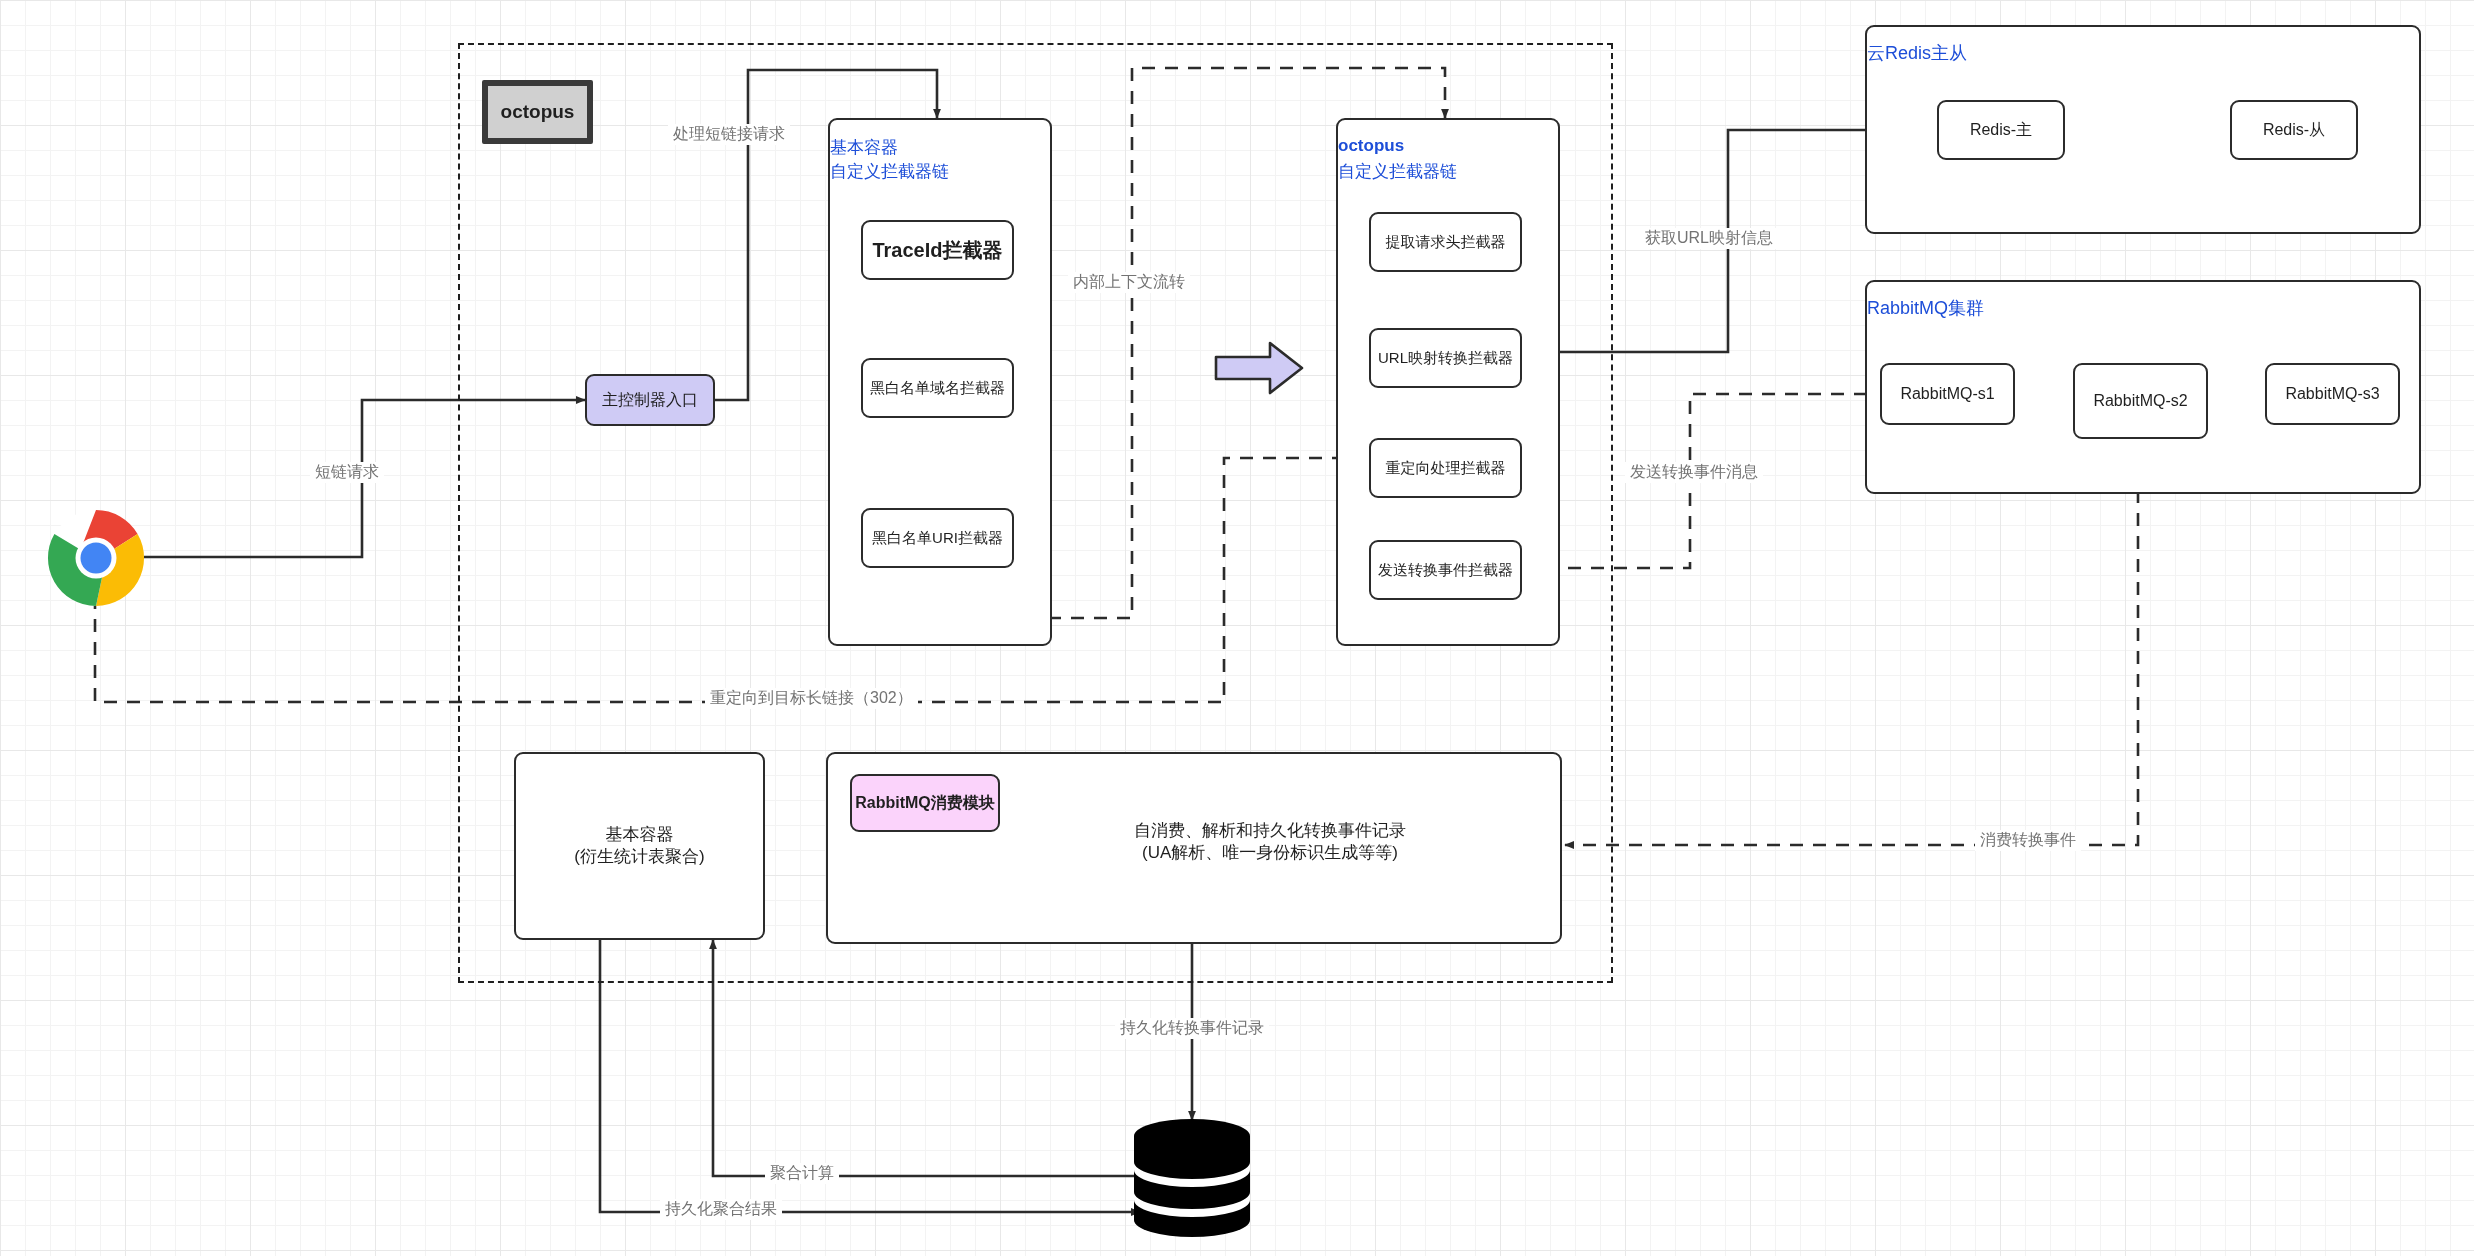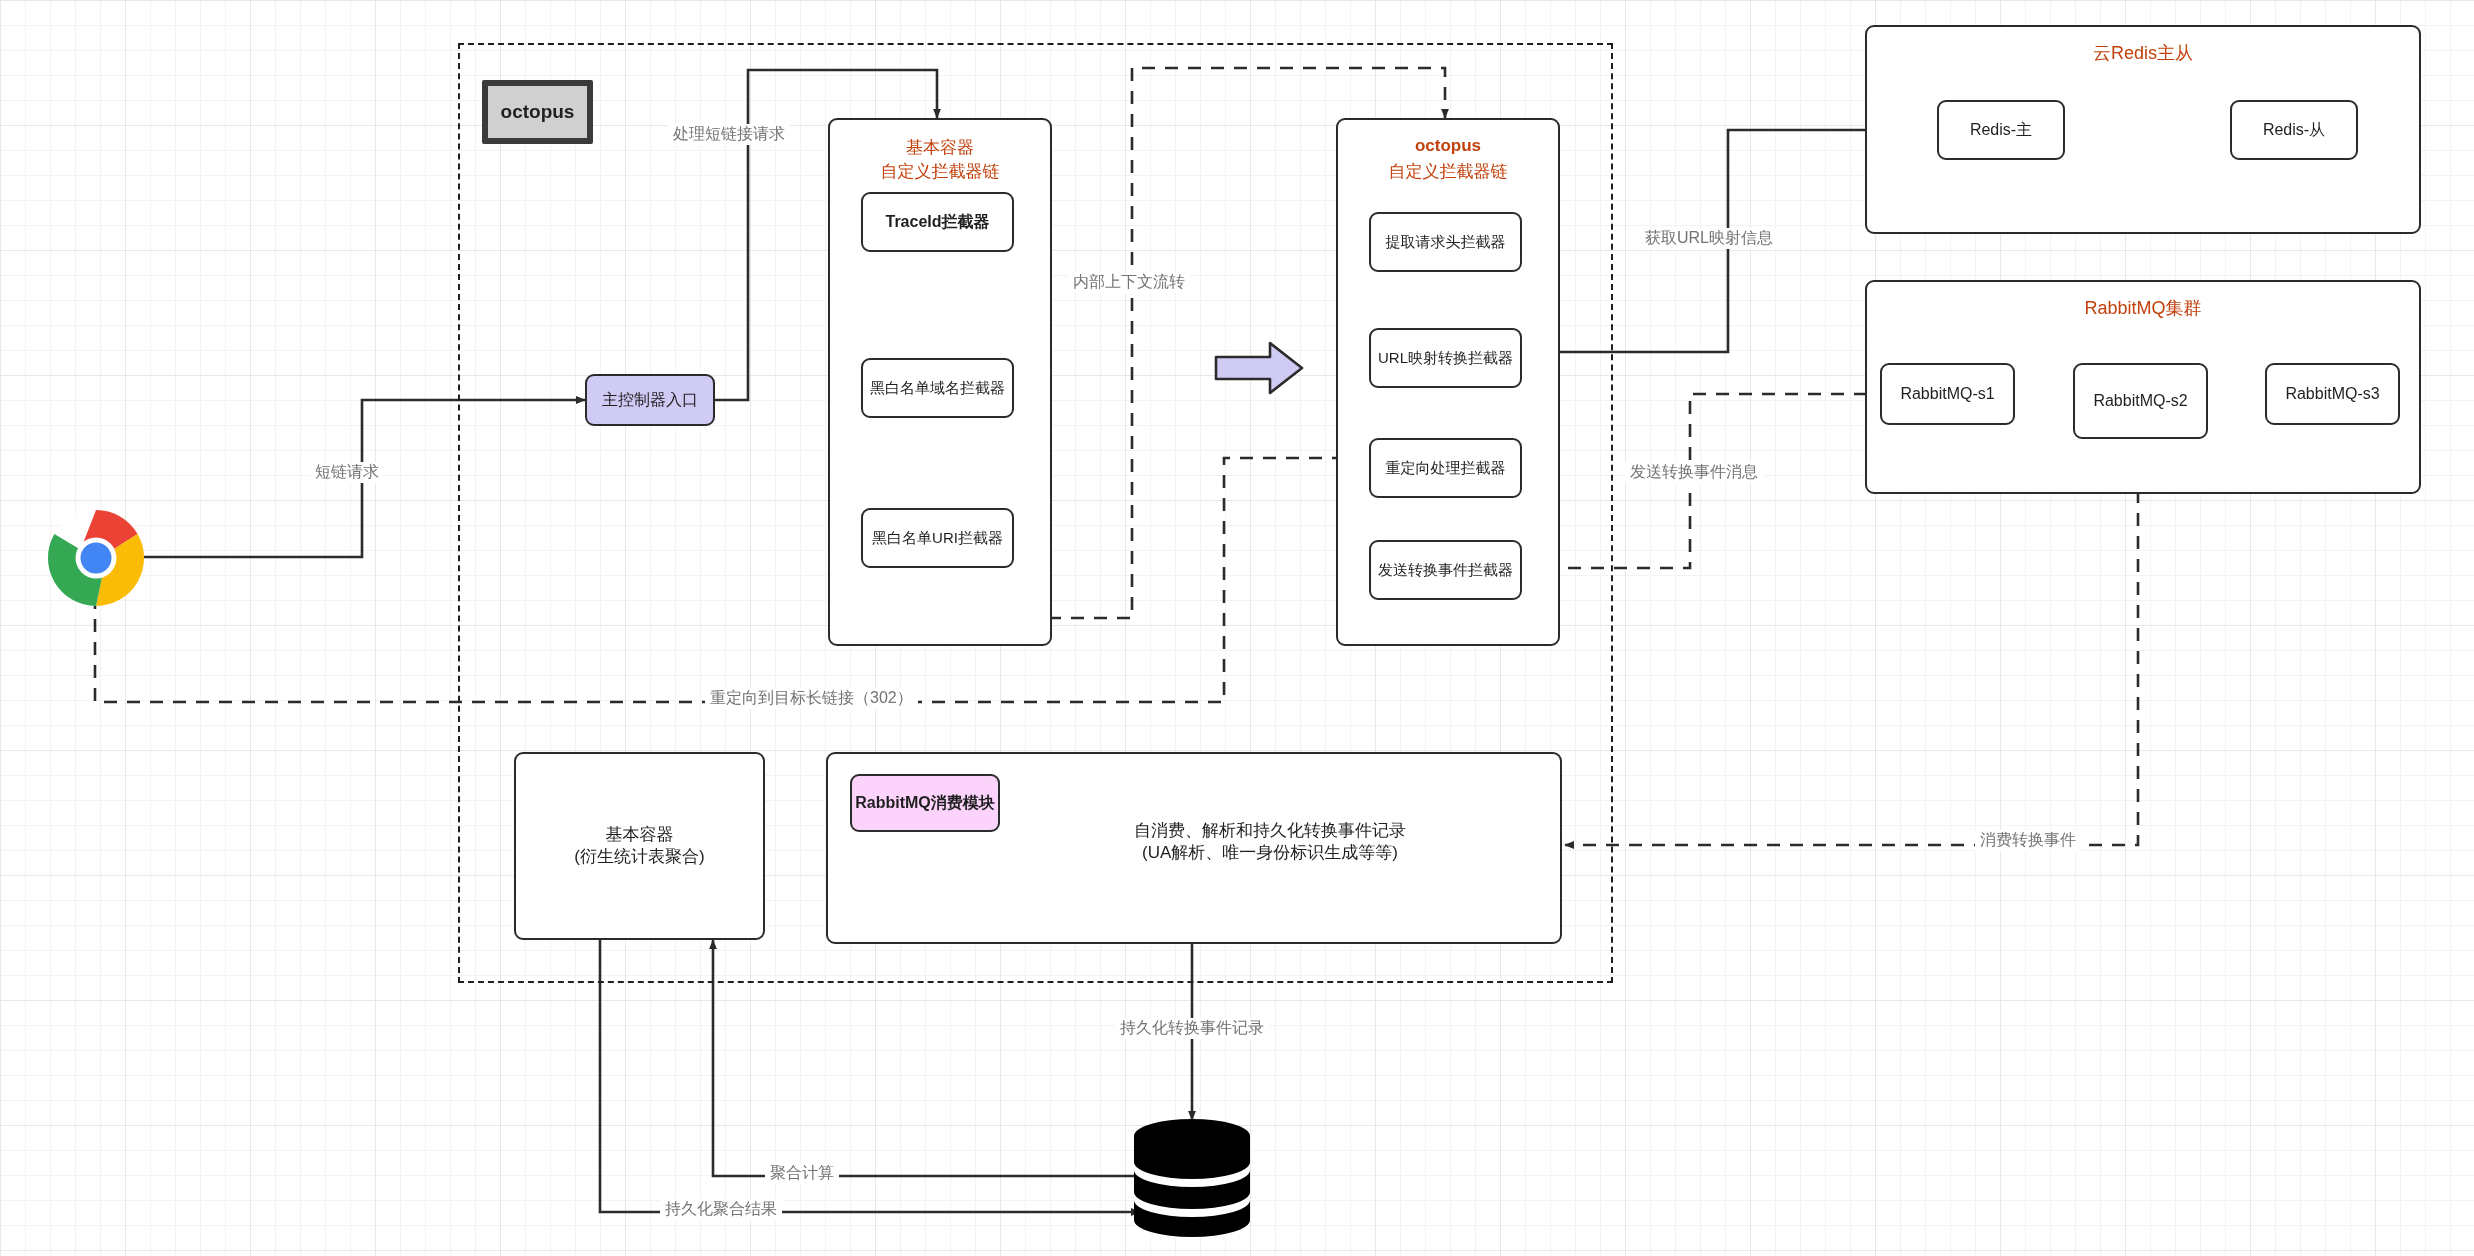--- a/index.html
+++ b/index.html
@@ -13,21 +13,21 @@
       linear-gradient(to right, #f3f3f3 1px, transparent 1px),
       linear-gradient(to bottom, #f3f3f3 1px, transparent 1px);
     background-size:125px 125px,125px 125px,25px 25px,25px 25px;
     background-position:0 0,0 0,0 0,0 0;
   }
   svg.layer{position:absolute;left:0;top:0;width:2474px;height:1256px;overflow:visible;}
   .nd{position:absolute;box-sizing:border-box;display:flex;align-items:center;justify-content:center;
       text-align:center;line-height:1.32;color:#1f1f1f;}
   .box{border:2.4px solid #2b2b2b;border-radius:9px;background:#ffffff;}
   .grp{border:2.4px solid #2b2b2b;border-radius:9px;background:#ffffff;display:block;}
-  .grp-title{position:absolute;left:0;right:0;text-align:center;color:#c2410c;}
+  .grp-title{position:absolute;left:0;right:0;color:#1d4ed8;}
   .octobox{border:6px solid #3a3a3a;background:#d0d0d0;border-radius:2px;font-weight:bold;}
   .purple{background:#cfcbf5;border:2.4px solid #2b2b2b;}
   .pink{background:#fbd3fb;border:2.4px solid #2b2b2b;border-radius:9px;font-weight:bold;}
   .lbl{position:absolute;color:#737373;white-space:nowrap;background:#ffffff;padding:0 5px;}
   .dashed-zone{position:absolute;box-sizing:border-box;border:2.4px dashed #1f1f1f;background:transparent;}
 </style>
 </head>
 <body>
 
 <div id="canvas">
@@ -90,21 +90,21 @@
       <circle cx="50" cy="50" r="15.5" fill="#4285f4"></circle>
     </svg>
   </div>
 
   <div class="nd purple" style="left:585px;top:374px;width:130px;height:52px;border-radius:9px;font-size:16px;">主控制器入口</div>
 
   <div class="grp" style="position:absolute;left:828px;top:118px;width:220px;height:524px;">
     <div class="grp-title" style="top:16px;font-size:17px;">基本容器</div>
     <div class="grp-title" style="top:40px;font-size:17px;">自定义拦截器链</div>
   </div>
-  <div class="nd box" style="left:861px;top:192px;width:153px;height:60px;font-size:16px;font-weight:bold;">TraceId拦截器</div>
+  <div class="nd box" style="left:861px;top:220px;width:153px;height:60px;font-size:20px;font-weight:bold;">TraceId拦截器</div>
   <div class="nd box" style="left:861px;top:358px;width:153px;height:60px;font-size:15px;">黑白名单域名拦截器</div>
   <div class="nd box" style="left:861px;top:508px;width:153px;height:60px;font-size:15px;">黑白名单URI拦截器</div>
 
   <div style="position:absolute;left:1214px;top:340px;width:90px;height:56px;">
     <svg viewBox="0 0 90 56" width="90" height="56">
       <path d="M2,17 L56,17 L56,3 L88,28 L56,53 L56,39 L2,39 Z" fill="#cfcbf5" stroke="#2b2b2b" stroke-width="2.6" stroke-linejoin="round"></path>
     </svg>
   </div>
 
   <div class="grp" style="position:absolute;left:1336px;top:118px;width:220px;height:524px;">

